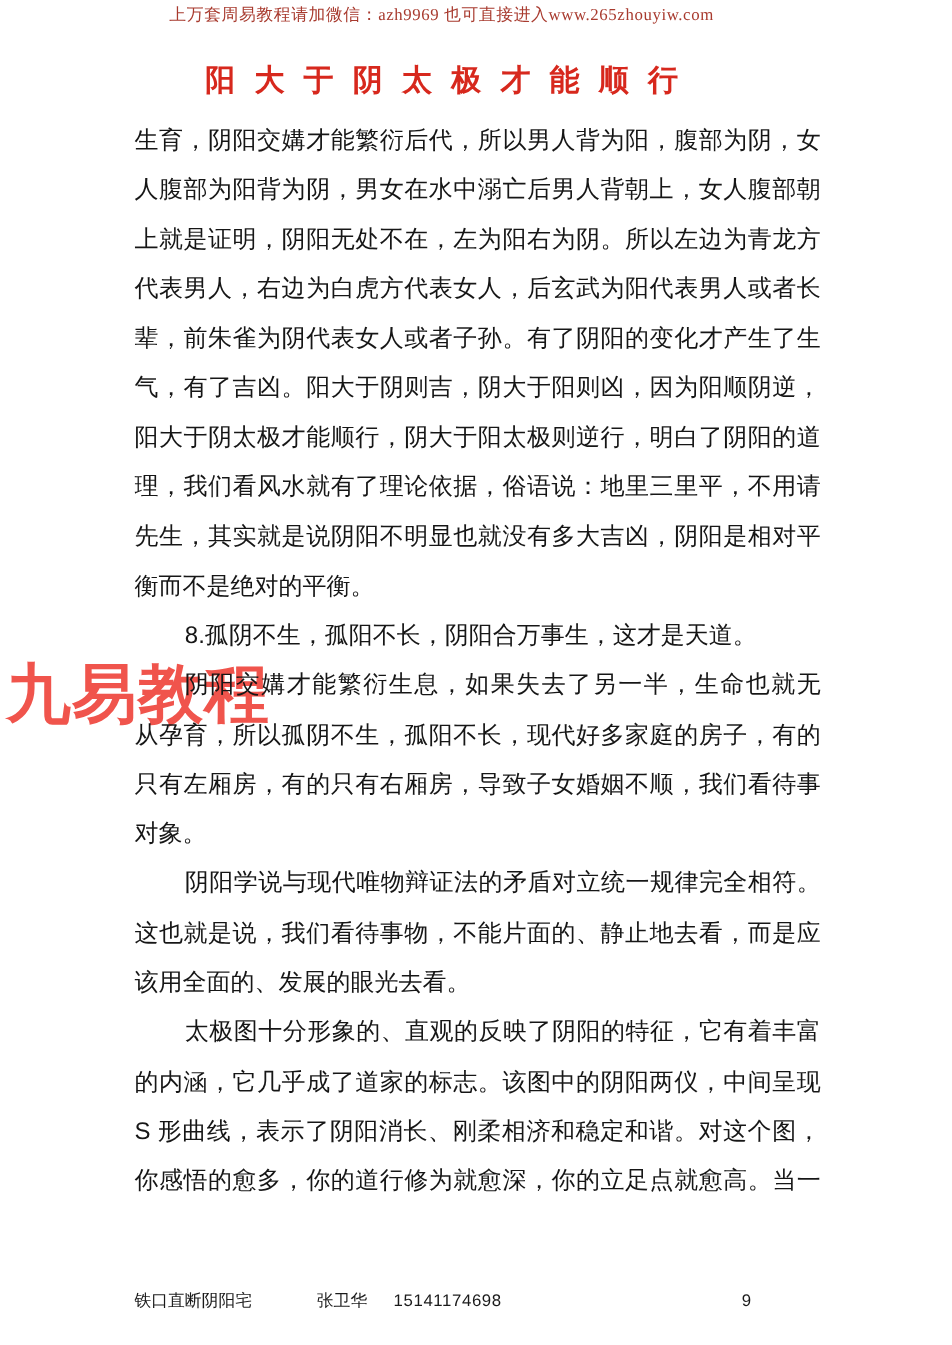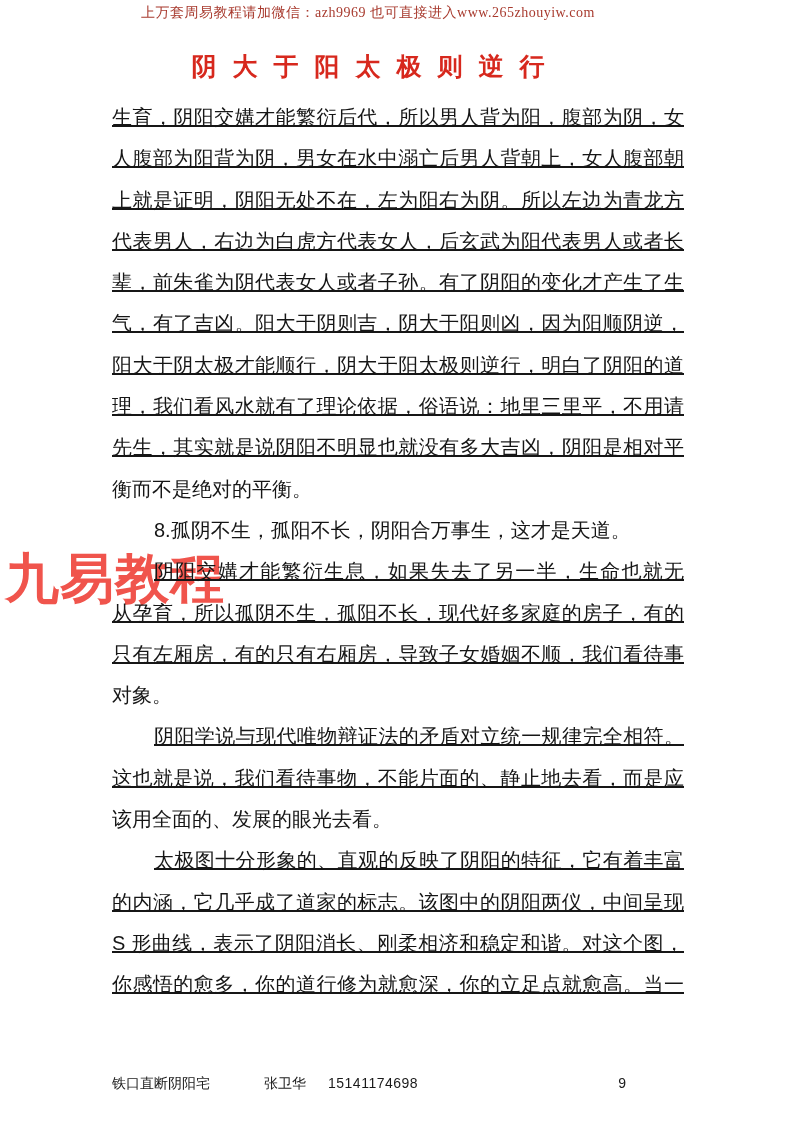--- a/index.html
+++ b/index.html
@@ -59,21 +59,20 @@
     color: #161616;
   }
   .line {
     height: 41.3px;
     overflow: hidden;
     text-align: left;
   }
   .line.fill {
     text-align: justify;
     text-align-last: justify;
-    text-decoration: underline;
   }
   .line.indent {
     padding-left: 42px;
   }
   .footer {
     position: absolute;
     left: 112px;
     right: 110px;
     top: 1063px;
     font-size: 14px;
@@ -85,21 +84,21 @@
   .footer .phone { margin-left: 22px; letter-spacing: 0.5px; margin-top: 12px; }
   .footer .pagenum { margin-left: auto; }
 </style>
 </head>
 <body>
 
 <div class="page">
 
   <div class="header-note">上万套周易教程请加微信：azh9969   也可直接进入www.265zhouyiw.com</div>
 
-  <div class="page-title">阴大于阳太极则逆行</div>
+  <div class="page-title">阳大于阴太极才能顺行</div>
 
   <div class="watermark">九易教程</div>
 
   <div class="body-text">
     <div class="line fill">生育，阴阳交媾才能繁衍后代，所以男人背为阳，腹部为阴，女</div>
     <div class="line fill">人腹部为阳背为阴，男女在水中溺亡后男人背朝上，女人腹部朝</div>
     <div class="line fill">上就是证明，阴阳无处不在，左为阳右为阴。所以左边为青龙方</div>
     <div class="line fill">代表男人，右边为白虎方代表女人，后玄武为阳代表男人或者长</div>
     <div class="line fill">辈，前朱雀为阴代表女人或者子孙。有了阴阳的变化才产生了生</div>
     <div class="line fill">气，有了吉凶。阳大于阴则吉，阴大于阳则凶，因为阳顺阴逆，</div>

